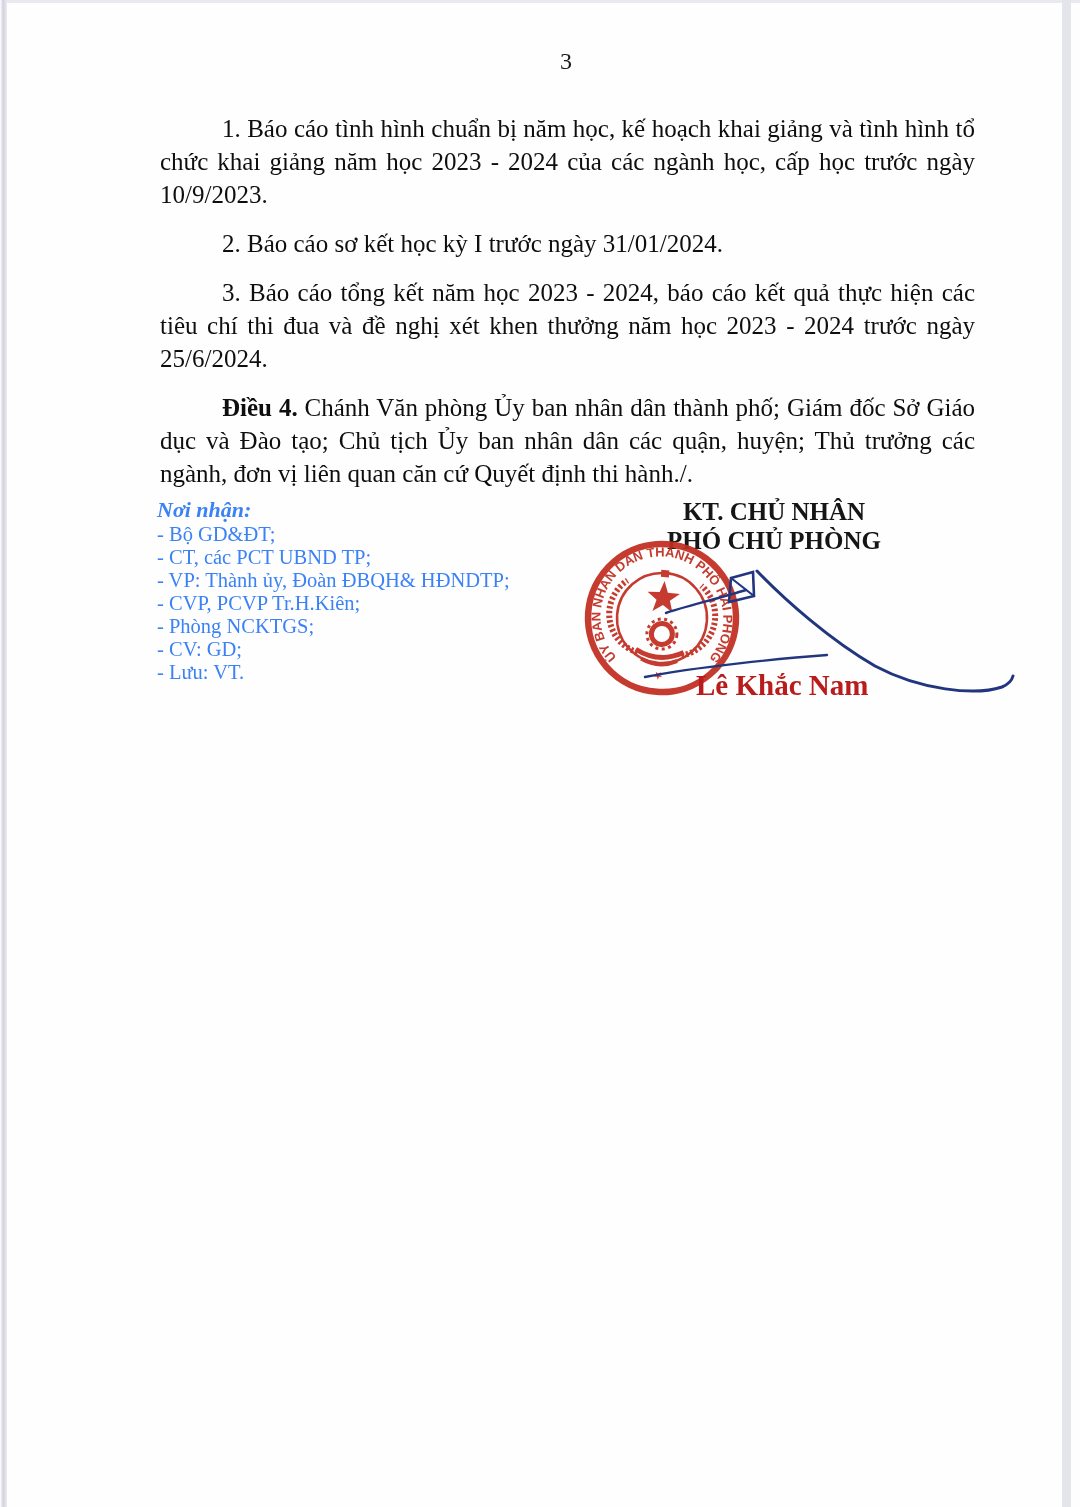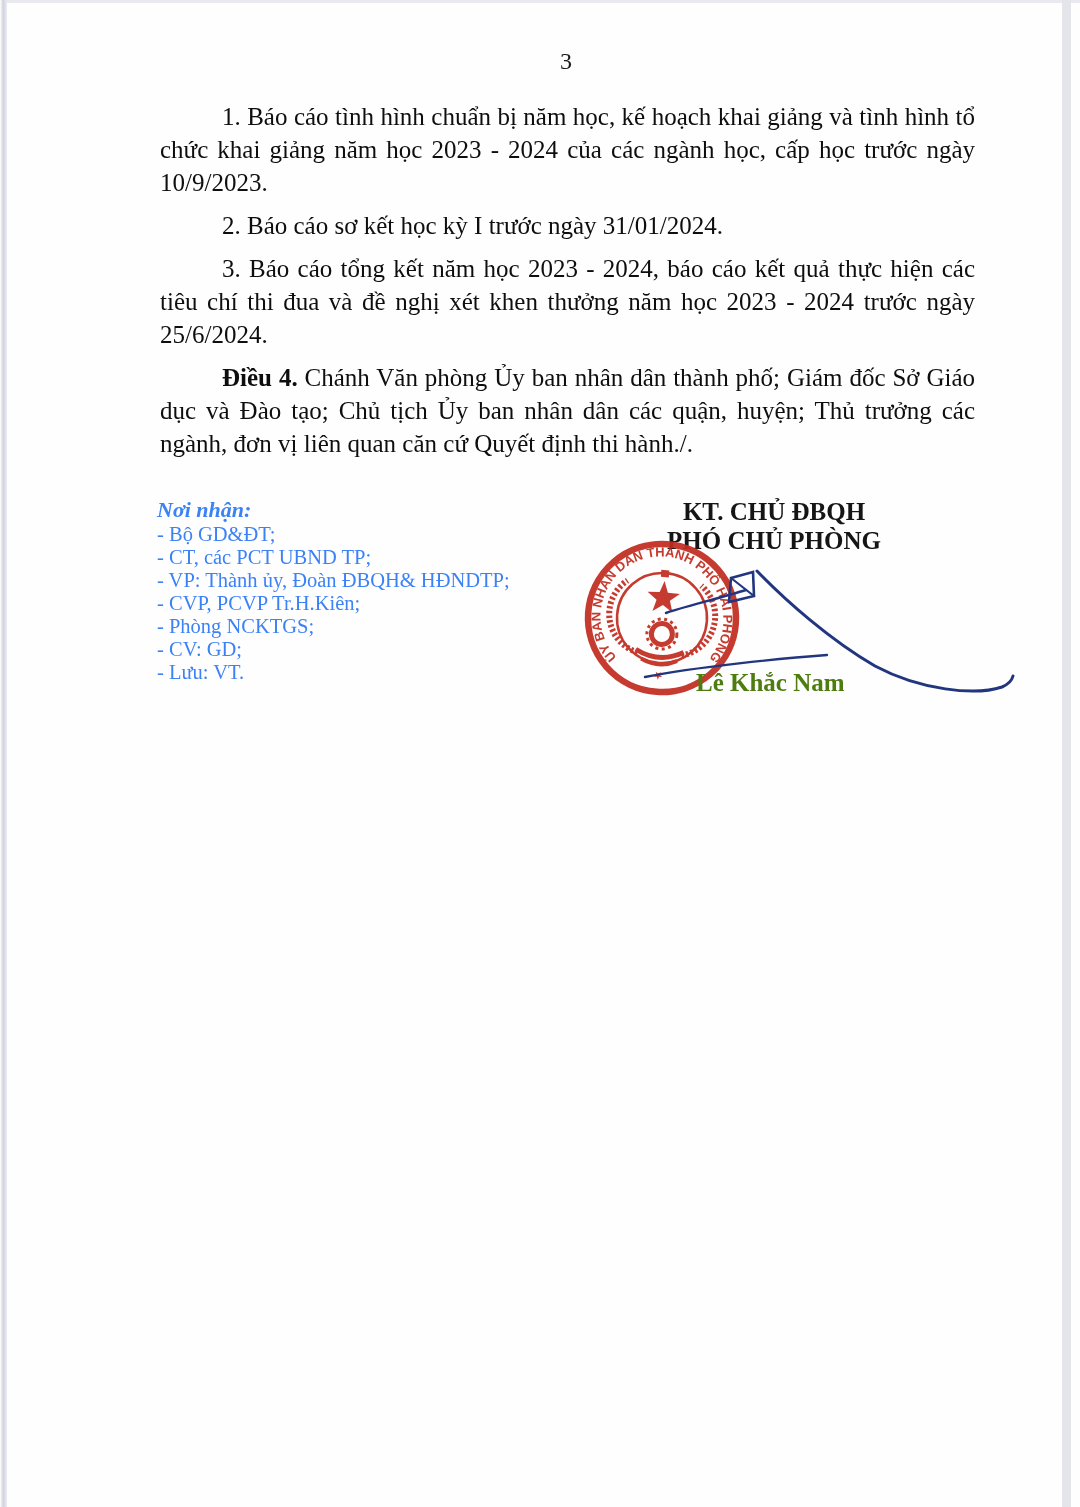--- a/index.html
+++ b/index.html
@@ -17,38 +17,38 @@
   .edge-right{position:absolute;left:1062px;top:0;width:9px;height:100%;background:#e4e4eb;}
 
   .page-number{
     position:absolute;top:48px;left:0;width:1132px;
     text-align:center;font-size:24px;color:#1a1a1a;
   }
   .main-text{
     position:absolute;left:160px;top:96px;width:815px;
     font-size:25px;line-height:33px;text-align:justify;color:#0e0e0e;
   }
-  .main-text p{margin:4px 0 10px 0;text-indent:62px;}
+  .main-text p{margin:16px 0 10px 0;text-indent:62px;}
   .lead-bold{font-weight:bold;}
 
   .recipients{
     position:absolute;left:157px;top:498px;width:430px;color:#3b82f6;
   }
   .recipients-heading{
     font-size:22px;font-weight:bold;font-style:italic;line-height:24px;margin:0 0 1px 0;
   }
   .recipients-item{font-size:20.5px;line-height:23px;white-space:nowrap;}
 
   .sig-header{
     position:absolute;left:634px;top:497px;width:280px;
     text-align:center;font-weight:bold;font-size:25px;line-height:29px;color:#151515;
   }
   .signer-name{
     position:absolute;left:696px;top:669px;
-    font-weight:bold;font-size:25px;color:#4d7c0f;white-space:nowrap;
+    font-weight:bold;font-size:29px;color:#b91c1c;white-space:nowrap;
   }
   .seal-svg{position:absolute;left:562px;top:518px;}
   .signature-svg{position:absolute;left:560px;top:520px;}
 </style>
 </head>
 <body>
 
 <div class="page">
   <div class="edge-top"></div>
   <div class="edge-left"></div>
@@ -68,21 +68,21 @@
     <div class="recipients-item">- Bộ GD&amp;ĐT;</div>
     <div class="recipients-item">- CT, các PCT UBND TP;</div>
     <div class="recipients-item">- VP: Thành ủy, Đoàn ĐBQH&amp; HĐNDTP;</div>
     <div class="recipients-item">- CVP, PCVP Tr.H.Kiên;</div>
     <div class="recipients-item">- Phòng NCKTGS;</div>
     <div class="recipients-item">- CV: GD;</div>
     <div class="recipients-item">- Lưu: VT.</div>
   </div>
 
   <div class="sig-header">
-    <div>KT. CHỦ ĐBQH</div>
+    <div>KT. CHỦ NHÂN</div>
     <div>PHÓ CHỦ PHÒNG</div>
   </div>
 
   <svg class="seal-svg" width="200" height="200" viewBox="0 0 200 200">
     <g transform="rotate(4 100 100)" opacity="0.93">
       <circle cx="100" cy="100" r="74" fill="none" stroke="#c22d20" stroke-width="6.5"></circle>
       <circle cx="100" cy="100" r="45" fill="none" stroke="#c22d20" stroke-width="2.5"></circle>
       <defs>
         <path id="ringPath" d="M 57.6 142.4 A 60 60 0 1 1 142.4 57.6 A 60 60 0 1 1 57.6 142.4"></path>
       </defs>

